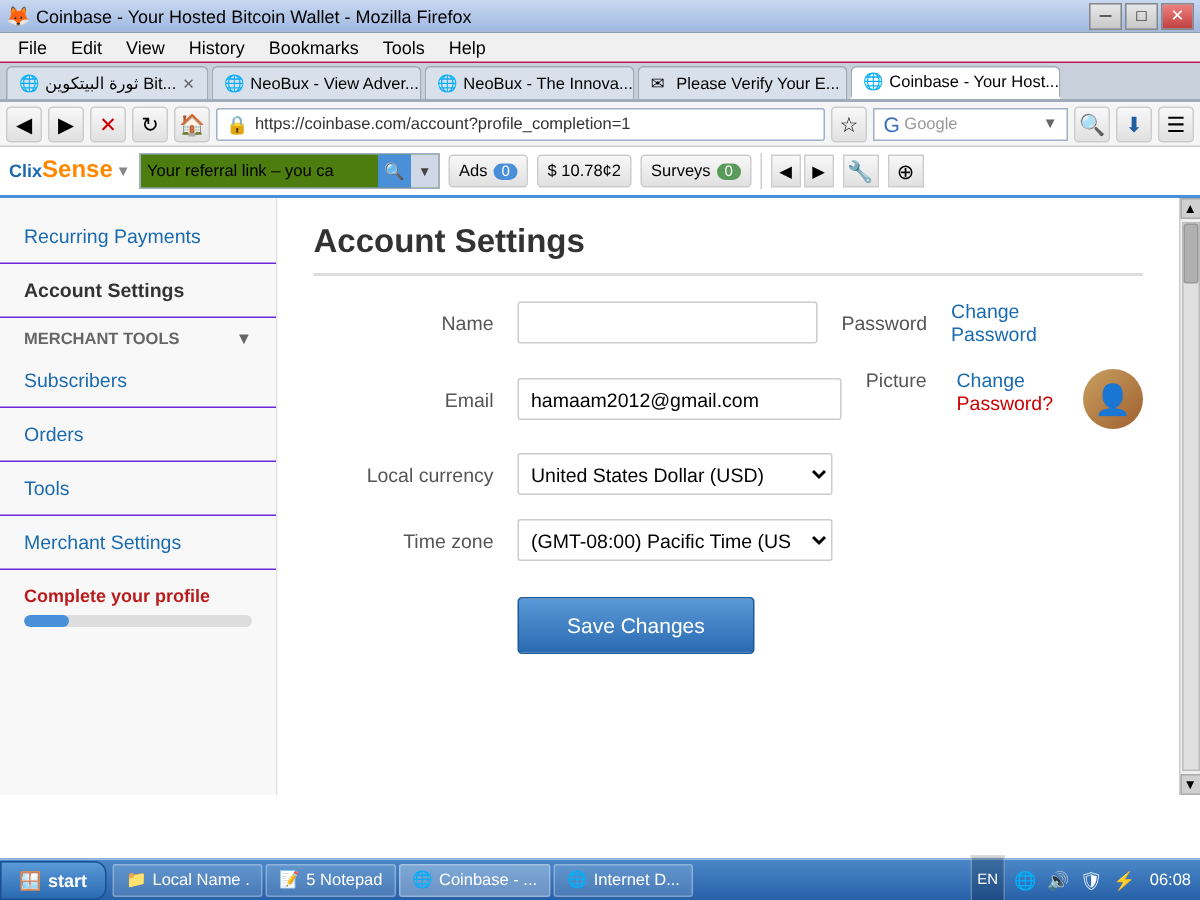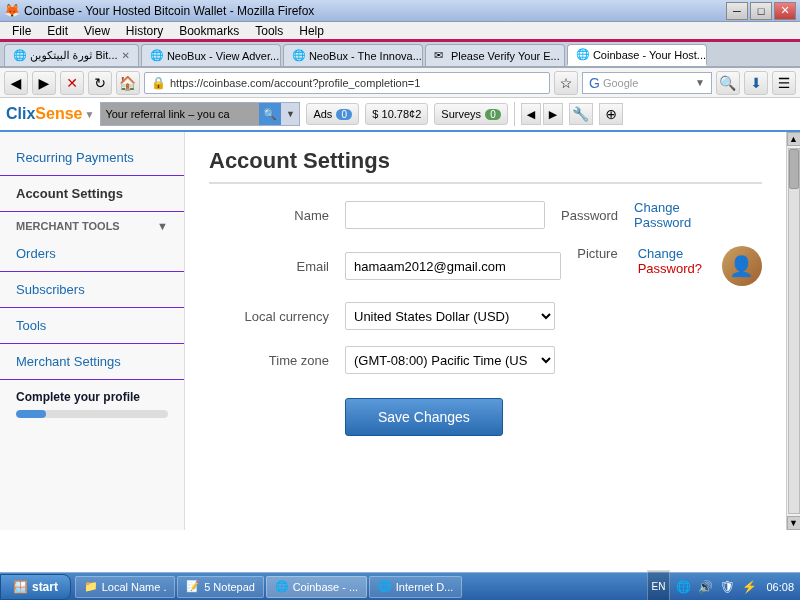--- a/index.html
+++ b/index.html
@@ -23,21 +23,21 @@
       cursor: pointer; display: flex; align-items: center; justify-content: center;
     }
 
     
     .menu-bar {
       background: #f0f0f0;
       height: 20px;
       display: flex;
       align-items: center;
       padding: 0 4px;
-      border-bottom: 3px solid #be185d;
+      border-bottom: 1px solid #be185d;
       font-size: 12px;
     }
     .menu-item { padding: 0 8px; cursor: pointer; height: 100%; display: flex; align-items: center; }
 
     
     .tabs-bar {
       background: #c8d0dc;
       height: 26px;
       display: flex;
       align-items: flex-end;
@@ -93,21 +93,21 @@
       gap: 6px;
     }
     .clix-logo {
       font-size: 18px; font-weight: bold; color: #1a6ab0;
       display: flex; align-items: center;
     }
     .clix-logo span { color: #ff8800; }
     .clix-search {
       height: 24px; width: 180px; border: 1px solid #a0b0c8;
       padding: 0 6px; font-size: 11px; display: flex; align-items: center;
-      background: #a3a3a3;
+      background: #4d7c0f;
     }
     .clix-search-input {
       flex: 1; border: none; outline: none; font-size: 11px; background: transparent;
     }
     .clix-search-btn {
       width: 24px; height: 24px; background: #4a90d9; border: none;
       color: #fff; cursor: pointer; font-size: 12px;
     }
     .clix-badge {
       height: 22px; padding: 0 6px; border: 1px solid #ccc;
@@ -167,21 +167,21 @@
       display: flex;
       align-items: center;
       justify-content: space-between;
     }
     .sidebar-profile {
       padding: 10px 16px;
     }
     .sidebar-profile-title {
       font-size: 12px;
       font-weight: bold;
-      color: #0f172a;
+      color: #b91c1c;
       margin-bottom: 6px;
     }
     .profile-progress {
       height: 8px;
       background: #ddd;
       border-radius: 4px;
       overflow: hidden;
     }
     .profile-progress-bar {
       height: 100%;
@@ -419,21 +419,21 @@
     <span style="font-size:11px; color:#999;">Google</span>
     <span style="margin-left:auto; color:#666; font-size:10px;">▼</span>
   </div>
   <button class="nav-btn">🔍</button>
   <button class="nav-btn" style="color: #2060a0;">⬇</button>
   <button class="nav-btn">☰</button>
 </div>
 
 <div class="clix-bar">
   <div class="clix-logo">
-    <span style="color:#1a6ab0; font-size:16px; font-weight:bold;">Clix</span>
+    <span style="color:#1a6ab0; font-size:12px; font-weight:bold;">Clix</span>
       <span style="color:#ff8800; font-size:16px; font-weight:bold;">Sense</span>
     <span style="font-size:10px; color:#888; margin-left:2px;">▼</span>
   </div>
   <div class="clix-search" style="display:flex; align-items:center; border:1px solid #a0b0c8; padding:0; width:200px;">
     <input class="clix-search-input" type="text" value="Your referral link – you ca" style="flex: 1 1 0%; border: none; outline: none; font-size: 11px; padding: 0px 4px; height: 22px;">
     <button class="clix-search-btn" style="width:22px; height:22px; background:#4a90d9; border:none; color:#fff; cursor:pointer; font-size:11px; display:flex; align-items:center; justify-content:center;">🔍</button>
     <button style="width:18px; height:22px; background:#d0d8e8; border:none; cursor:pointer; font-size:9px; color:#444;">▼</button>
   </div>
   <div class="clix-badge">
     <span>Ads</span>
@@ -462,24 +462,24 @@
       <span>Recurring Payments</span>
     </div>
     <div class="sidebar-item active">
       <span>Account Settings</span>
     </div>
     <div class="sidebar-section">
       <span>MERCHANT TOOLS</span>
       <span>▼</span>
     </div>
     <div class="sidebar-item">
+      <span>Subscribers</span>
+    </div>
+    <div class="sidebar-item">
       <span>Orders</span>
-    </div>
-    <div class="sidebar-item">
-      <span>Subscribers</span>
     </div>
     <div class="sidebar-item">
       <span>Tools</span>
     </div>
     <div class="sidebar-item">
       <span>Merchant Settings</span>
     </div>
     <div class="sidebar-profile">
       <div class="sidebar-profile-title">Complete your profile</div>
       <div class="profile-progress">

